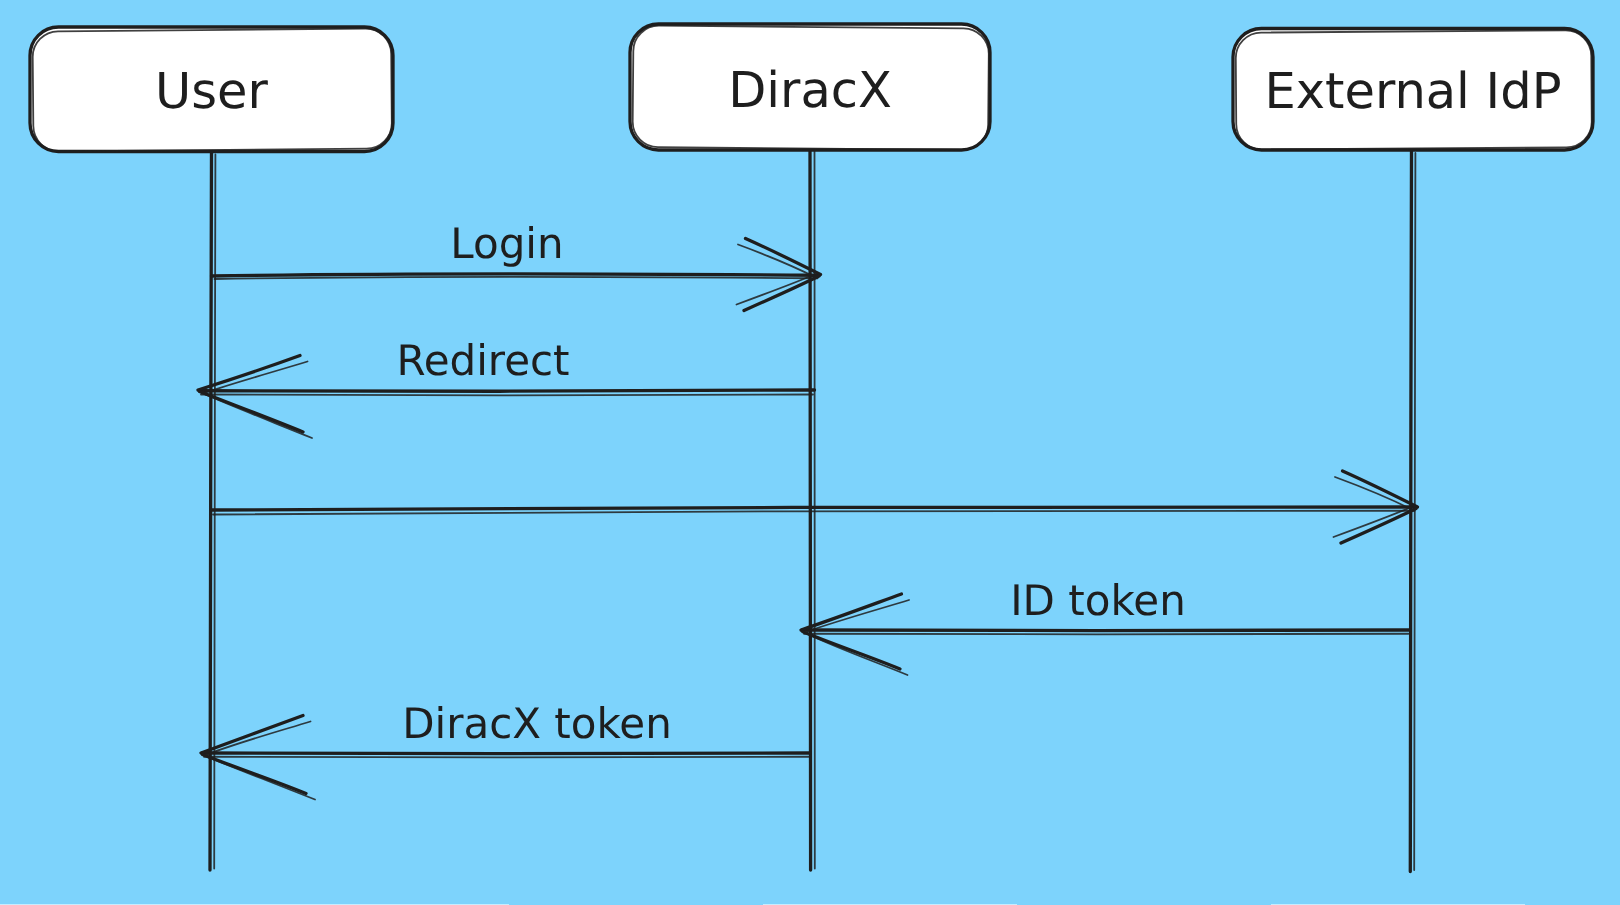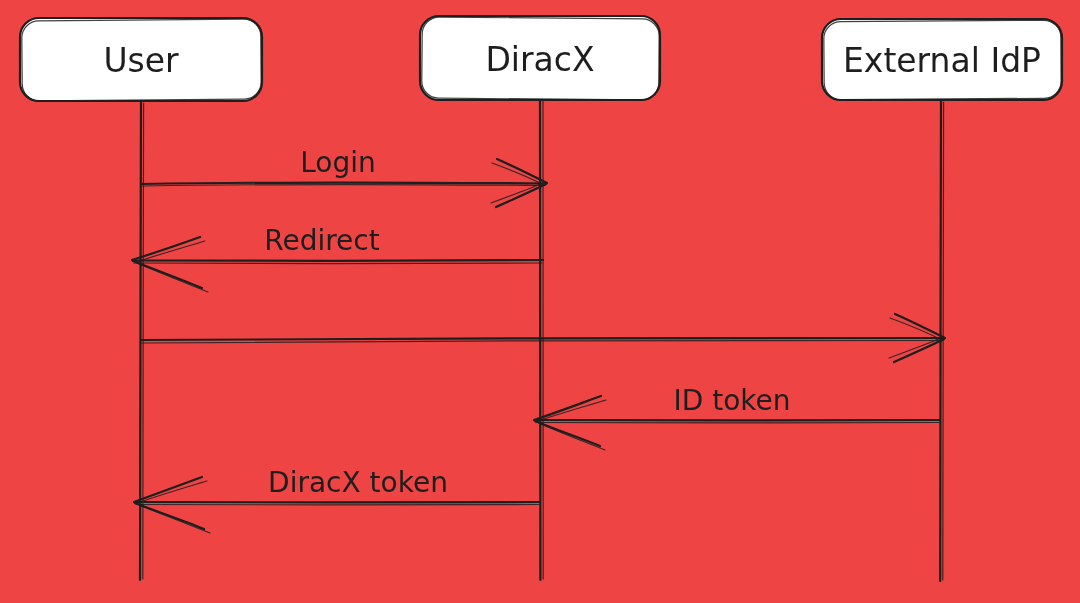--- a/index.html
+++ b/index.html
@@ -3,21 +3,21 @@
 <meta charset="utf-8">
 <style>
   html, body {
     margin: 0;
     padding: 0;
     background: #ffffff;
   }
   .canvas-wrap {
     width: 1080px;
     height: 603px;
-    background: #ef4444;
+    background: #7dd3fc;
     overflow: hidden;
   }
   svg {
     display: block;
     width: 1080px;
     height: 603px;
   }
   .stroke {
     fill: none;
     stroke: #1e1e1e;

